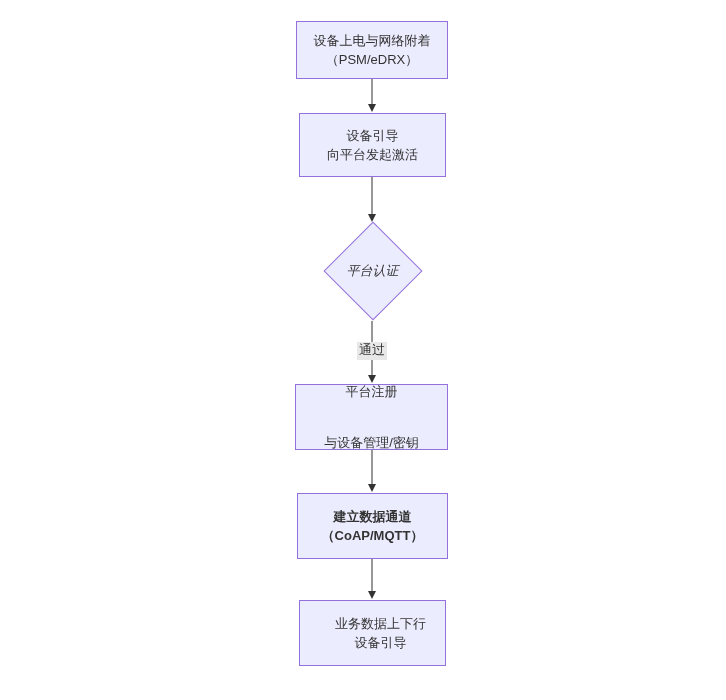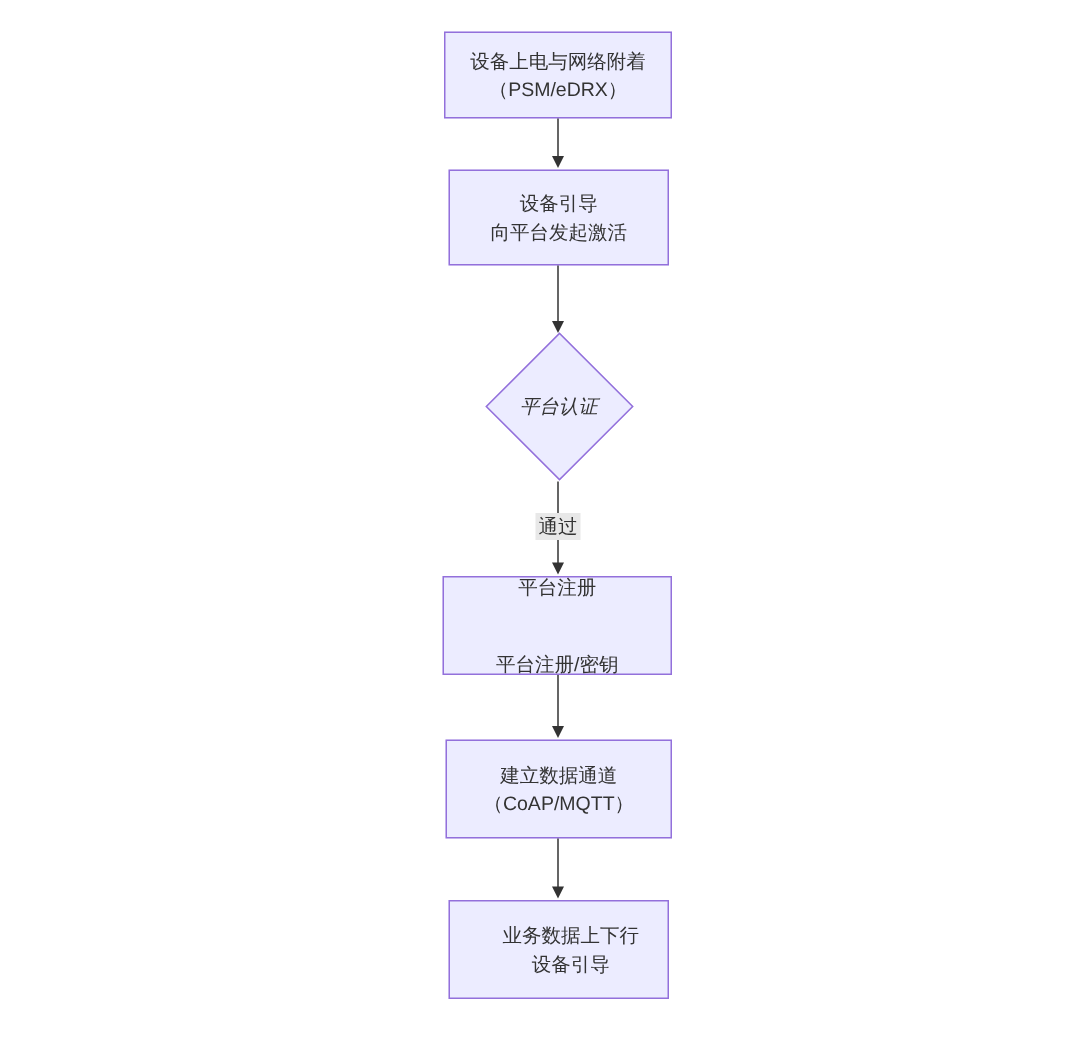--- a/index.html
+++ b/index.html
@@ -25,21 +25,21 @@
     flex-direction: column;
     align-items: center;
     justify-content: center;
     text-align: center;
     font-size: 13px;
     line-height: 19px;
   }
   .node-1 { left: 296px; top: 21px;  width: 152px; height: 58px; }
   .node-2 { left: 299px; top: 113px; width: 147px; height: 64px; }
   .node-4 { left: 295px; top: 384px; width: 153px; height: 66px; gap: 32px; }
-  .node-5 { left: 297px; top: 493px; width: 151px; height: 66px; }
+  .node-5 { left: 297px; top: 493px; width: 151px; height: 66px; font-weight: bold; }
   .node-6 { left: 299px; top: 600px; width: 147px; height: 66px; padding-left: 16px; }
 
   .diamond-wrap {
     position: absolute;
     left: 322px;
     top: 221px;
     width: 101px;
     height: 100px;
   }
   .diamond-shape {
@@ -99,20 +99,21 @@
   .edge-label {
     position: absolute;
     top: 21px;
     left: 50%;
     transform: translateX(-50%);
     background: var(--edge-label-bg, #e8e8e8);
     font-size: 13px;
     line-height: 18px;
     padding: 0 2px;
     white-space: nowrap;
+    font-family: Liberation Mono, monospace;
   }
 </style>
 </head>
 <body>
 
 <div class="canvas">
 
   <div class="node node-1">
     <div class="node-line">设备上电与网络附着</div>
     <div class="node-line">（PSM/eDRX）</div>
@@ -139,21 +140,21 @@
   </div>
 
   <div class="arrow arrow-3">
     <div class="arrow-line"></div>
     <div class="arrow-head"></div>
     <div class="edge-label">通过</div>
   </div>
 
   <div class="node node-4">
     <div class="node-line">平台注册</div>
-    <div class="node-line">平台注册/密钥</div>
+    <div class="node-line">与设备管理/密钥</div>
   </div>
 
   <div class="arrow arrow-4">
     <div class="arrow-line"></div>
     <div class="arrow-head"></div>
   </div>
 
   <div class="node node-5">
     <div class="node-line">建立数据通道</div>
     <div class="node-line">（CoAP/MQTT）</div>

